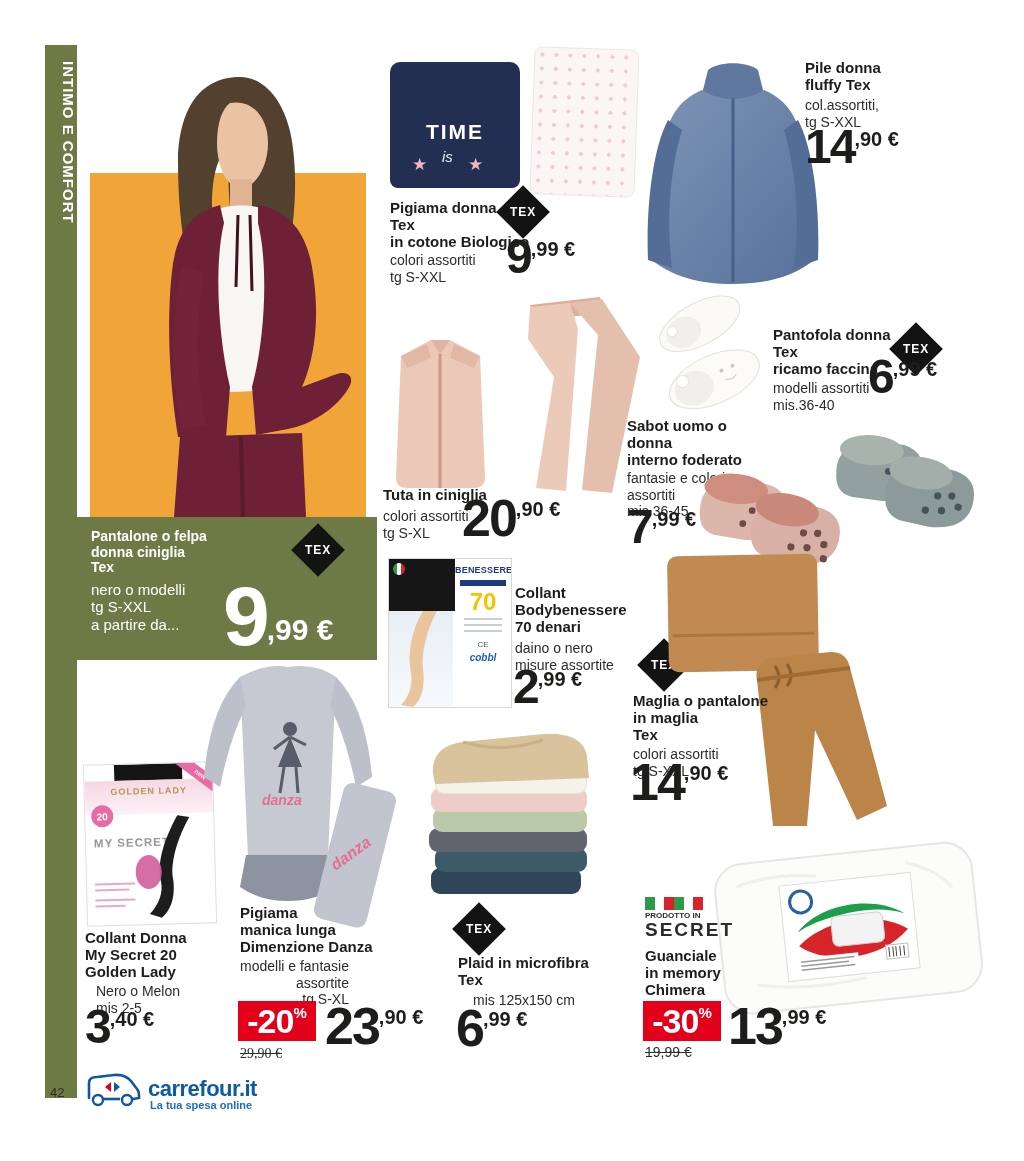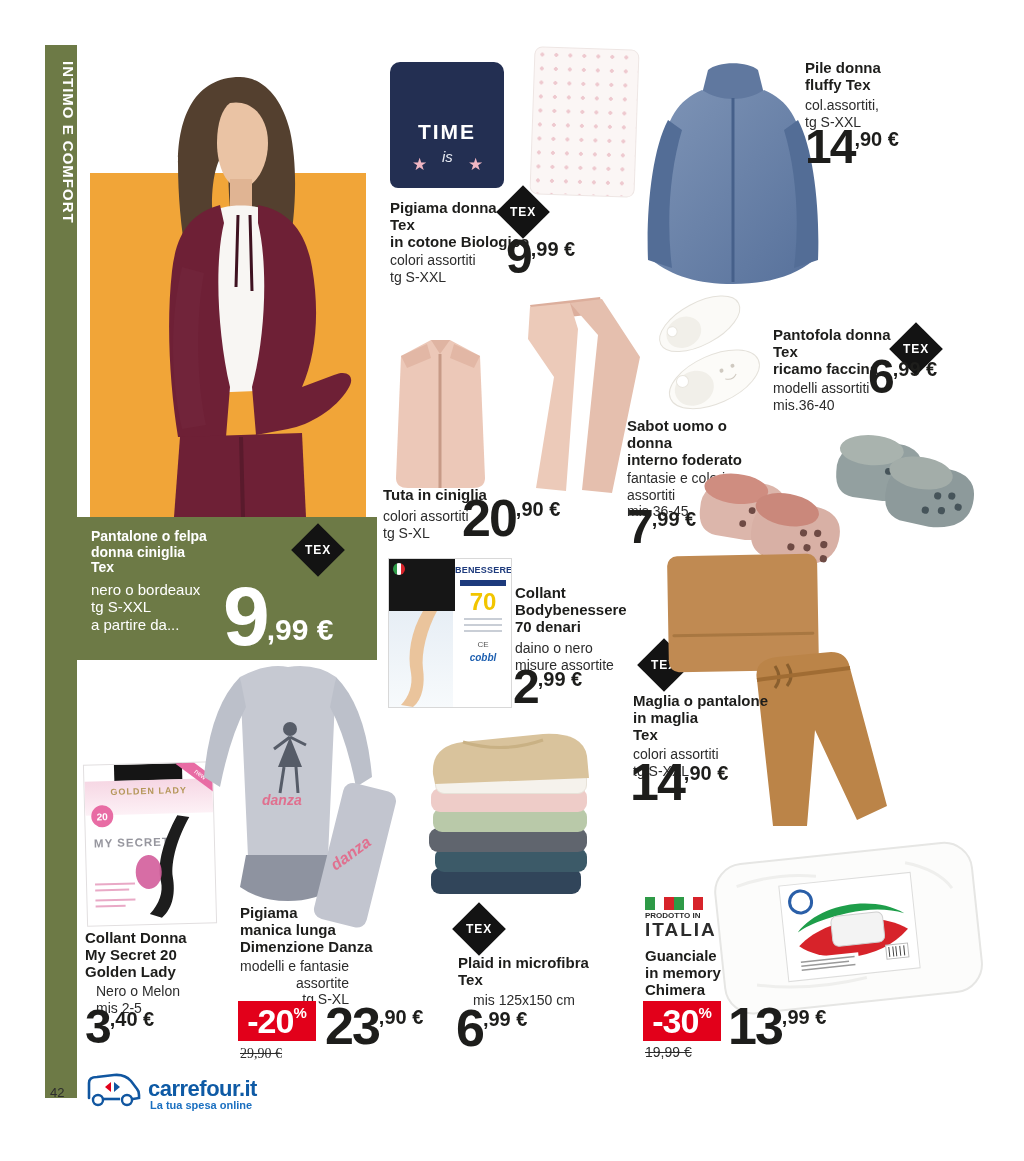--- a/index.html
+++ b/index.html
@@ -34,21 +34,21 @@
   .price .p-main{font-size:48px;line-height:0.78;font-weight:bold;letter-spacing:-2px;}
   .price .p-dec{font-size:20px;font-weight:bold;padding-bottom:2px;}
   .price.big .p-main{font-size:52px;}
   .old-price{position:absolute;font-size:14px;color:#2c2c2c;text-decoration:line-through;}
   .disc-badge{position:absolute;width:78px;height:40px;background:#e2001a;color:#fff;display:flex;
         align-items:center;justify-content:center;font-weight:bold;}
   .disc-badge .d-main{font-size:34px;letter-spacing:-1px;}
   .disc-badge .d-sup{font-size:15px;align-self:flex-start;margin-top:3px;}
   
   .art{position:absolute;}
-  .pj-top{width:114px;height:126px;background:#232f52;border-radius:10px 10px 8px 8px;position:relative;overflow:hidden;}
+  .pj-top{width:130px;height:126px;background:#232f52;border-radius:10px 10px 8px 8px;position:relative;overflow:hidden;}
   .pj-top .tm{position:absolute;left:0;right:0;top:58px;text-align:center;color:#fff;font-weight:bold;font-size:21px;letter-spacing:2px;}
   .pj-top .is{position:absolute;left:52px;top:86px;color:#e9edf5;font-style:italic;font-size:15px;}
   .pj-top .star{position:absolute;color:#f0b6c3;font-size:17px;top:92px;}
   .pj-top .star.s1{left:22px;} .pj-top .star.s2{left:78px;}
   .pj-short{width:103px;height:146px;border-radius:8px;transform:rotate(2deg);
         background:radial-gradient(#eec9cf 1.6px,transparent 1.7px) 0 0/14px 14px,#fbf6f5;
         border:1px solid #eee6e4;}
   .bb-pack{width:122px;height:148px;background:#fff;border:1px solid #d8d8d8;position:relative;overflow:hidden;}
   .bb-black{position:absolute;left:0;top:0;width:72px;height:52px;background:#161616;}
   .bb-leg-zone{position:absolute;left:0;top:52px;width:64px;height:96px;background:linear-gradient(180deg,#e7eef5,#f7fafc);}
@@ -107,21 +107,21 @@
       <path d="M148 160 L146 232 M160 160 L162 236" stroke="#3f1220" stroke-width="3" fill="none"></path>
       <path d="M90 382 L212 378 L216 462 L84 462 Z" fill="#6e2036"></path>
       <path d="M151 382 L153 462" stroke="#591a2c" stroke-width="4"></path>
     </svg>
   </div>
 
   <div class="hero-box">
     <div class="hero-name">Pantalone o felpa
 donna ciniglia
 Tex</div>
-    <div class="hero-desc">nero o bordeaux
+    <div class="hero-desc">nero o modelli
 tg S-XXL
 a partire da...</div>
     <div class="hero-price">
       <span class="p-main">9</span>
         <span class="p-dec">,99 €</span>
     </div>
   </div>
   <div class="tex-badge" style="left:299px;top:531px;">
       <span>TEX</span>
     </div>
@@ -435,21 +435,21 @@
         <rect x="84" y="118" width="60" height="14" fill="#fff"></rect>
         <path d="M86 122 h54 M86 126 h48 M86 130 h54" stroke="#9a9a9a" stroke-width="1.5"></path>
         <rect x="172" y="114" width="22" height="14" fill="#fff" stroke="#bbb"></rect>
         <path d="M175 116 v10 M179 116 v10 M182 116 v10 M186 116 v10 M190 116 v10" stroke="#444" stroke-width="1"></path>
       </g>
     </svg>
   </div>
   <div class="madein">
     <div class="flag"></div>
     <div class="l1">PRODOTTO IN</div>
-    <div class="l2">ITALIA</div>
+    <div class="l2">SECRET</div>
   </div>
   <div class="pname" style="left:645px;top:948px;">Guanciale
 in memory
 Chimera</div>
   <div class="disc-badge" style="left:643px;top:1001px;">
     <span class="d-main">-30</span>
       <span class="d-sup">%</span>
   </div>
   <div class="price big" style="left:728px;top:1006px;">
     <span class="p-main">13</span>

